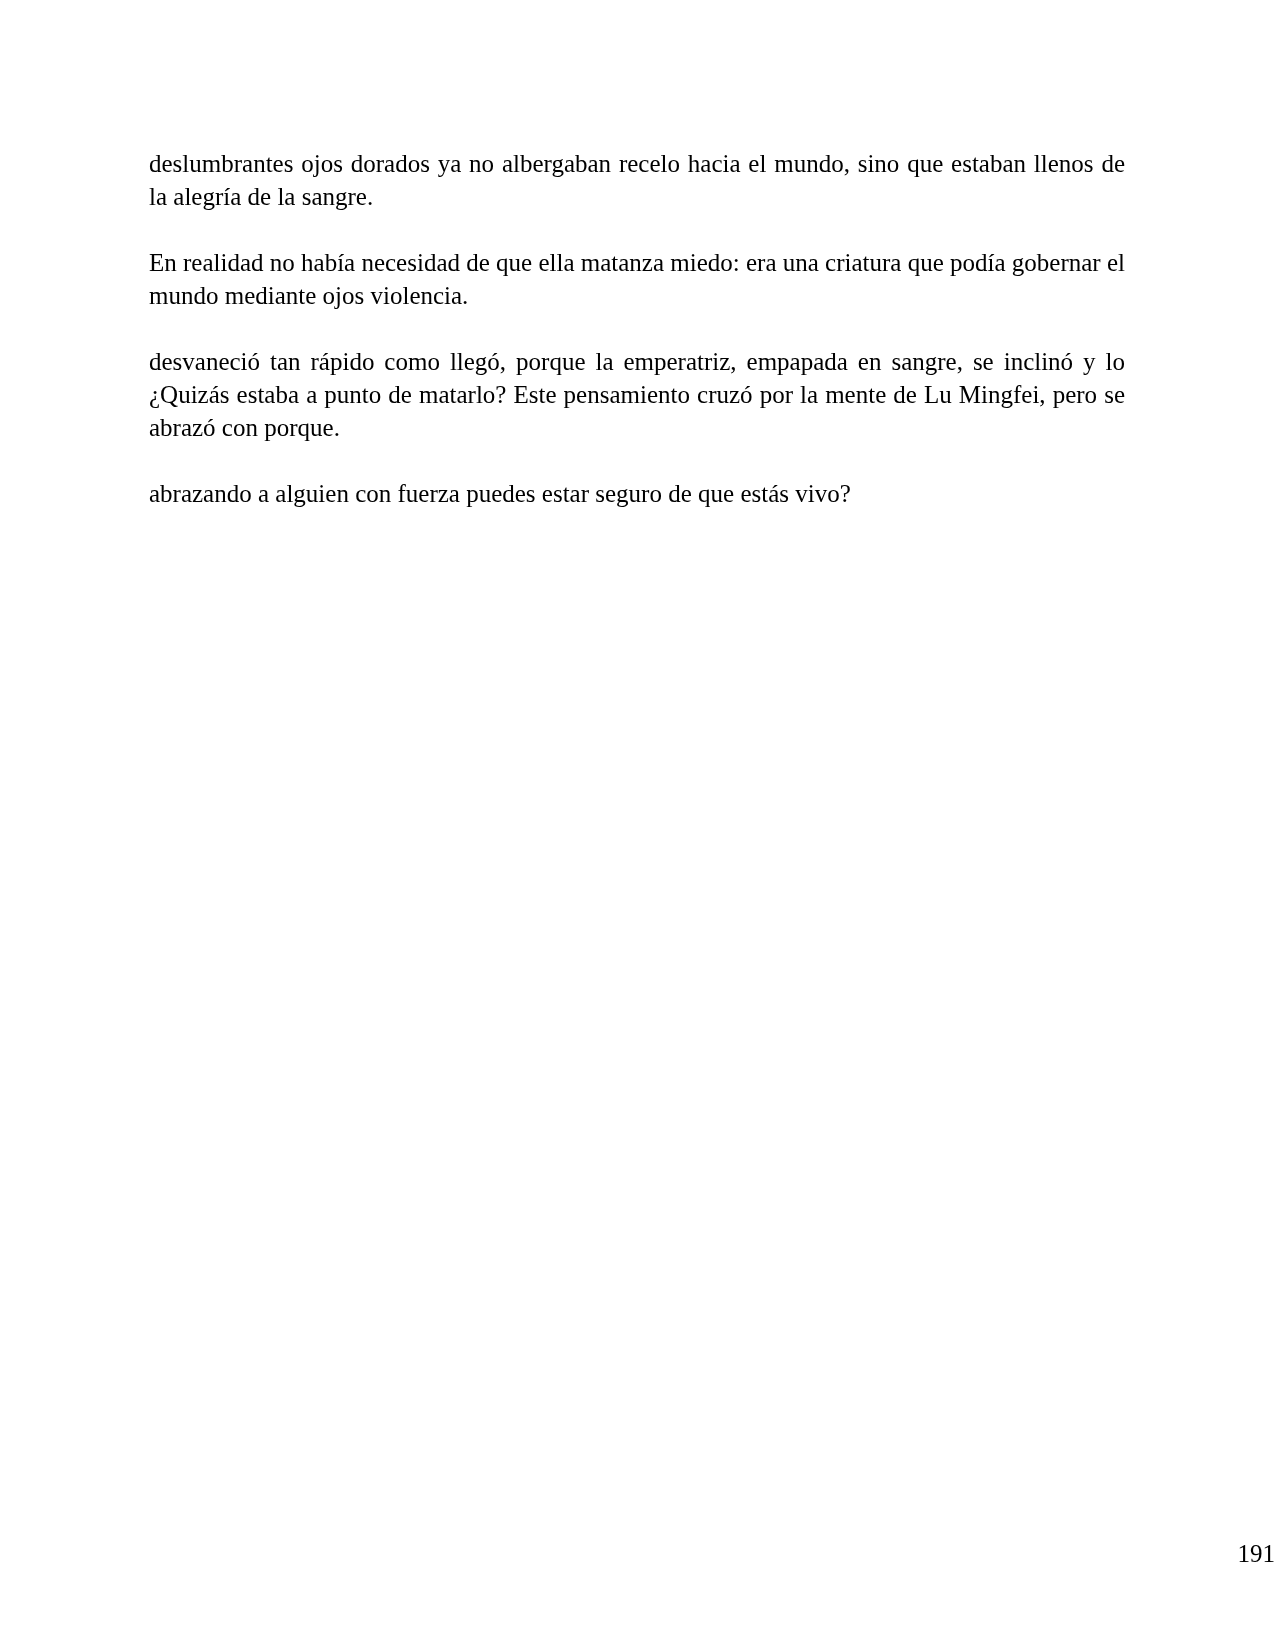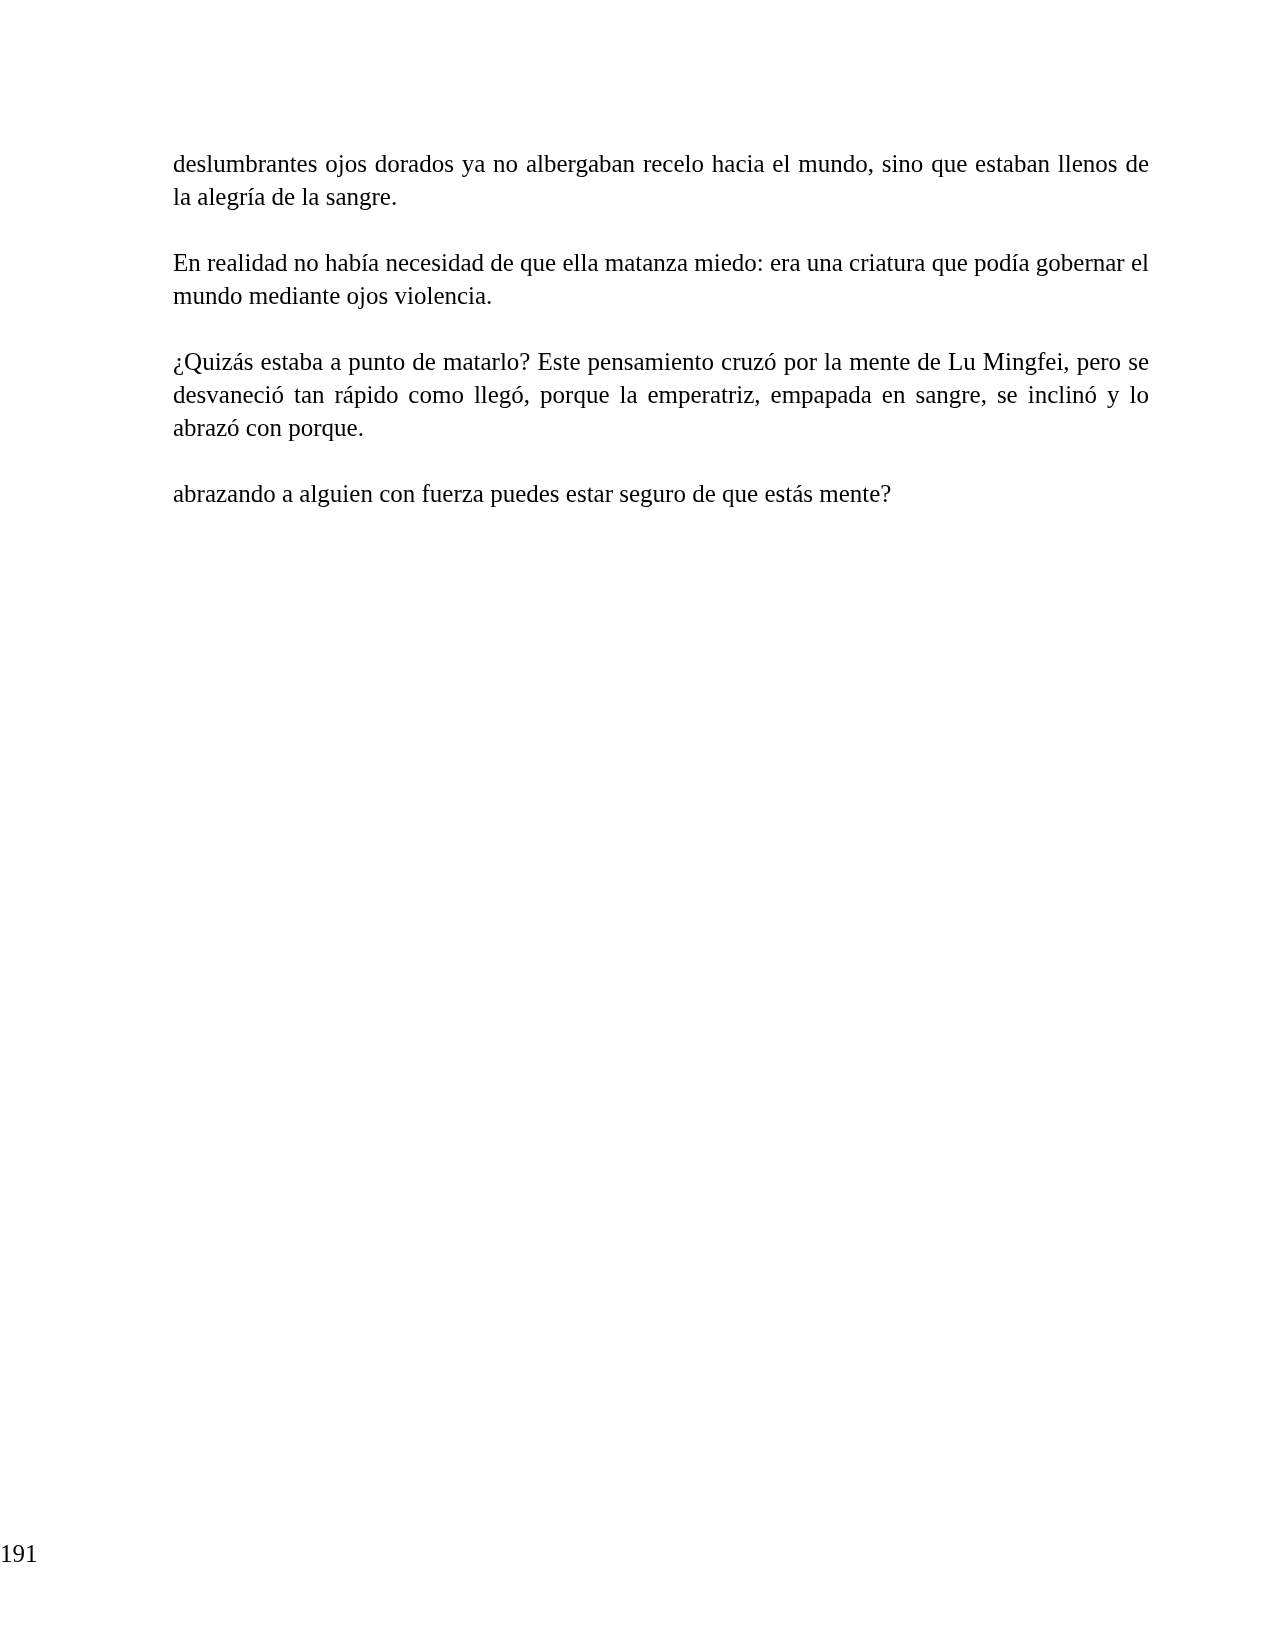--- a/index.html
+++ b/index.html
@@ -16,40 +16,39 @@
     font-family: "Liberation Serif", "DejaVu Serif", serif;
     overflow: hidden;
   }
   .text-block {
     position: absolute;
     left: 149px;
     top: 147px;
     width: 976px;
     font-size: 25px;
     line-height: 33px;
-    margin-left: 24px;
   }
   p.para {
     margin: 0 0 33px 0;
     padding: 0;
   }
   .line {
     text-align: justify;
     text-align-last: justify;
   }
   .line.last {
     text-align: justify;
     text-align-last: left;
   }
   .footer {
     position: absolute;
     top: 1537px;
     left: 0;
     width: 100%;
-    text-align: left;
+    text-align: right;
     font-size: 25px;
     line-height: 33px;
   }
 </style>
 </head>
 <body>
 
 <div class="page">
 
   <div class="text-block">
@@ -58,26 +57,26 @@
       <span class="line" style="display:block">deslumbrantes ojos dorados ya no albergaban recelo hacia el mundo, sino que estaban llenos de</span>
       <span class="line last" style="display:block">la alegría de la sangre.</span>
     </p>
 
     <p class="para">
       <span class="line" style="display:block">En realidad no había necesidad de que ella matanza miedo: era una criatura que podía gobernar el</span>
       <span class="line last" style="display:block">mundo mediante ojos violencia.</span>
     </p>
 
     <p class="para">
+      <span class="line" style="display:block">desvaneció tan rápido como llegó, porque la emperatriz, empapada en sangre, se inclinó y lo</span>
       <span class="line" style="display:block">¿Quizás estaba a punto de matarlo? Este pensamiento cruzó por la mente de Lu Mingfei, pero se</span>
-      <span class="line" style="display:block">desvaneció tan rápido como llegó, porque la emperatriz, empapada en sangre, se inclinó y lo</span>
       <span class="line last" style="display:block">abrazó con porque.</span>
     </p>
 
     <p class="para">
-      <span class="line last" style="display:block">abrazando a alguien con fuerza puedes estar seguro de que estás mente?</span>
+      <span class="line last" style="display:block">abrazando a alguien con fuerza puedes estar seguro de que estás vivo?</span>
     </p>
 
   </div>
 
   <div class="footer">191</div>
 
 </div>
 
 </body></html>

